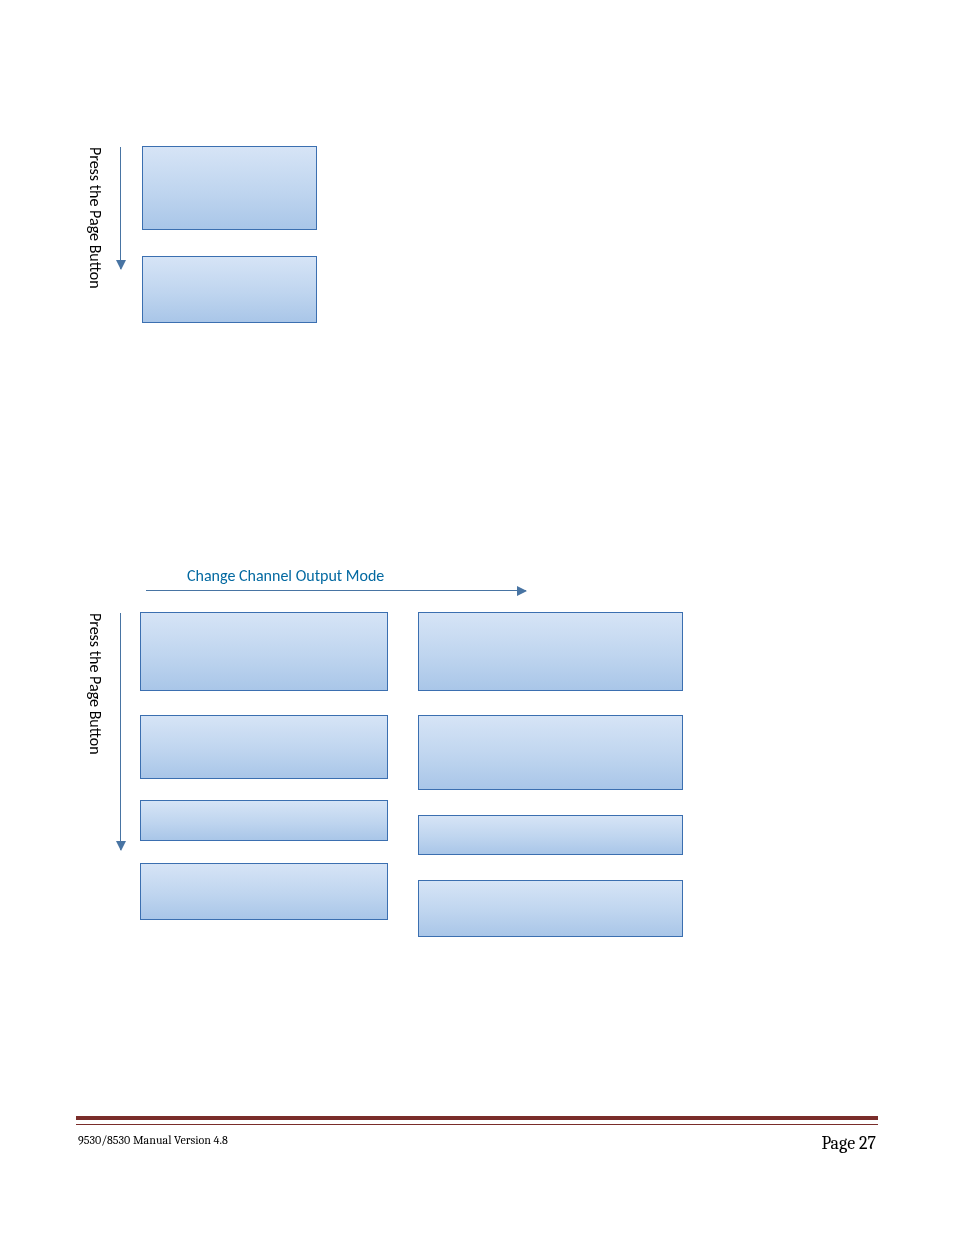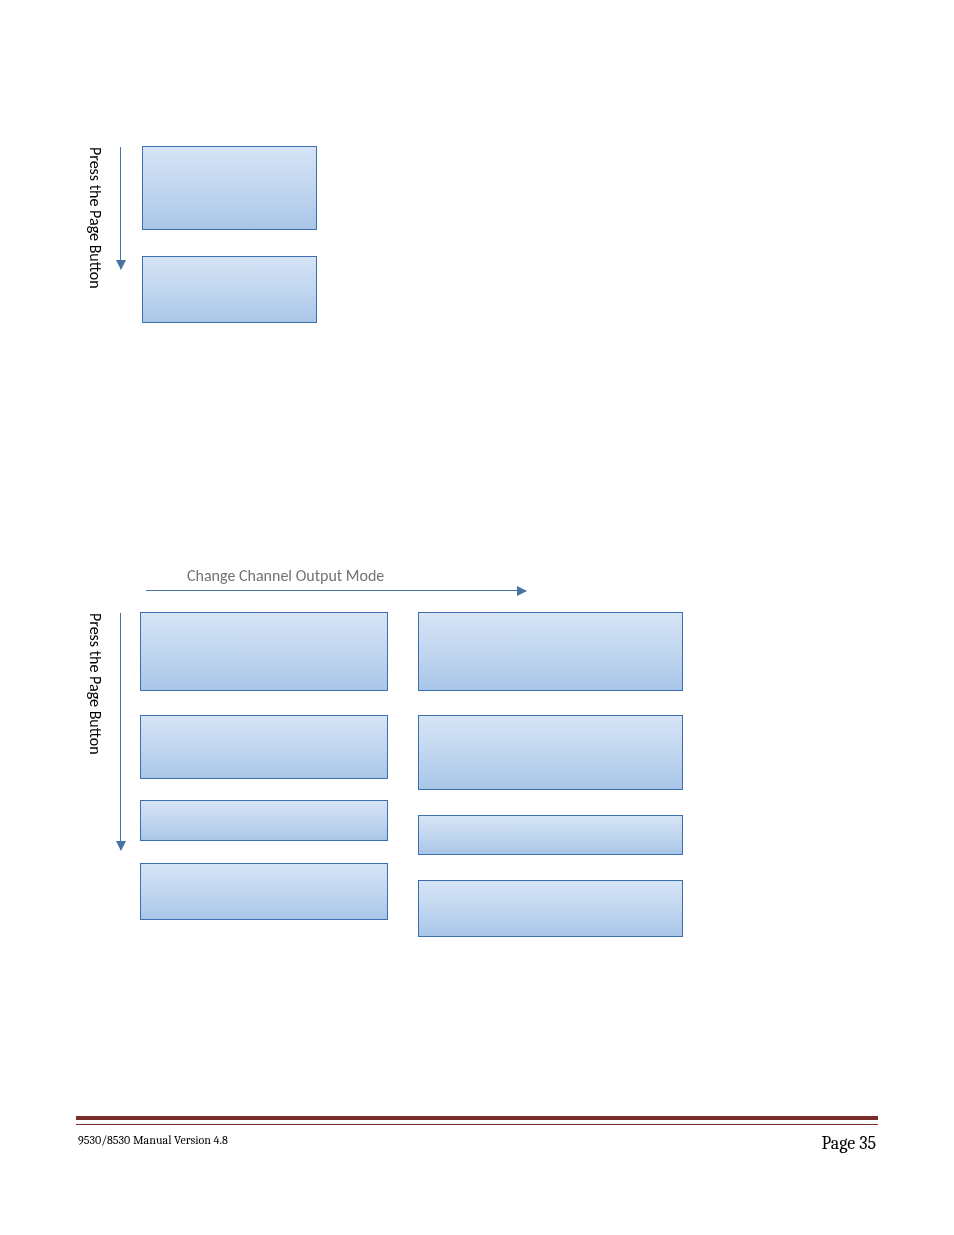--- a/index.html
+++ b/index.html
@@ -20,21 +20,21 @@
     position: absolute;
     writing-mode: vertical-rl;
     font-family: Calibri, Arial, sans-serif;
     font-size: 16px;
     color: #000;
   }
   .horiz-label {
     position: absolute;
     font-family: Calibri, Arial, sans-serif;
     font-size: 16px;
-    color: #737373;
+    color: #0369a1;
   }
   .bluebox {
     position: absolute;
     background: linear-gradient(180deg, #d6e4f6 0%, #bfd5ef 55%, #a9c6e8 100%);
     border: 1px solid #3b6fb0;
   }
   
   .v-arrow {
     position: absolute;
     width: 1px;
@@ -126,15 +126,15 @@
   <div class="bluebox" style="left:140px; top:863px; width:248px; height:57px;"></div>
 
   <div class="bluebox" style="left:418px; top:612px; width:265px; height:79px;"></div>
   <div class="bluebox" style="left:418px; top:715px; width:265px; height:75px;"></div>
   <div class="bluebox" style="left:418px; top:815px; width:265px; height:40px;"></div>
   <div class="bluebox" style="left:418px; top:880px; width:265px; height:57px;"></div>
 
   <div class="footer-rule-top"></div>
   <div class="footer-rule-bottom"></div>
   <div class="footer-left">9530/8530 Manual Version 4.8</div>
-  <div class="footer-right">Page 35</div>
+  <div class="footer-right">Page 27</div>
 
 </div>
 
 </body></html>

